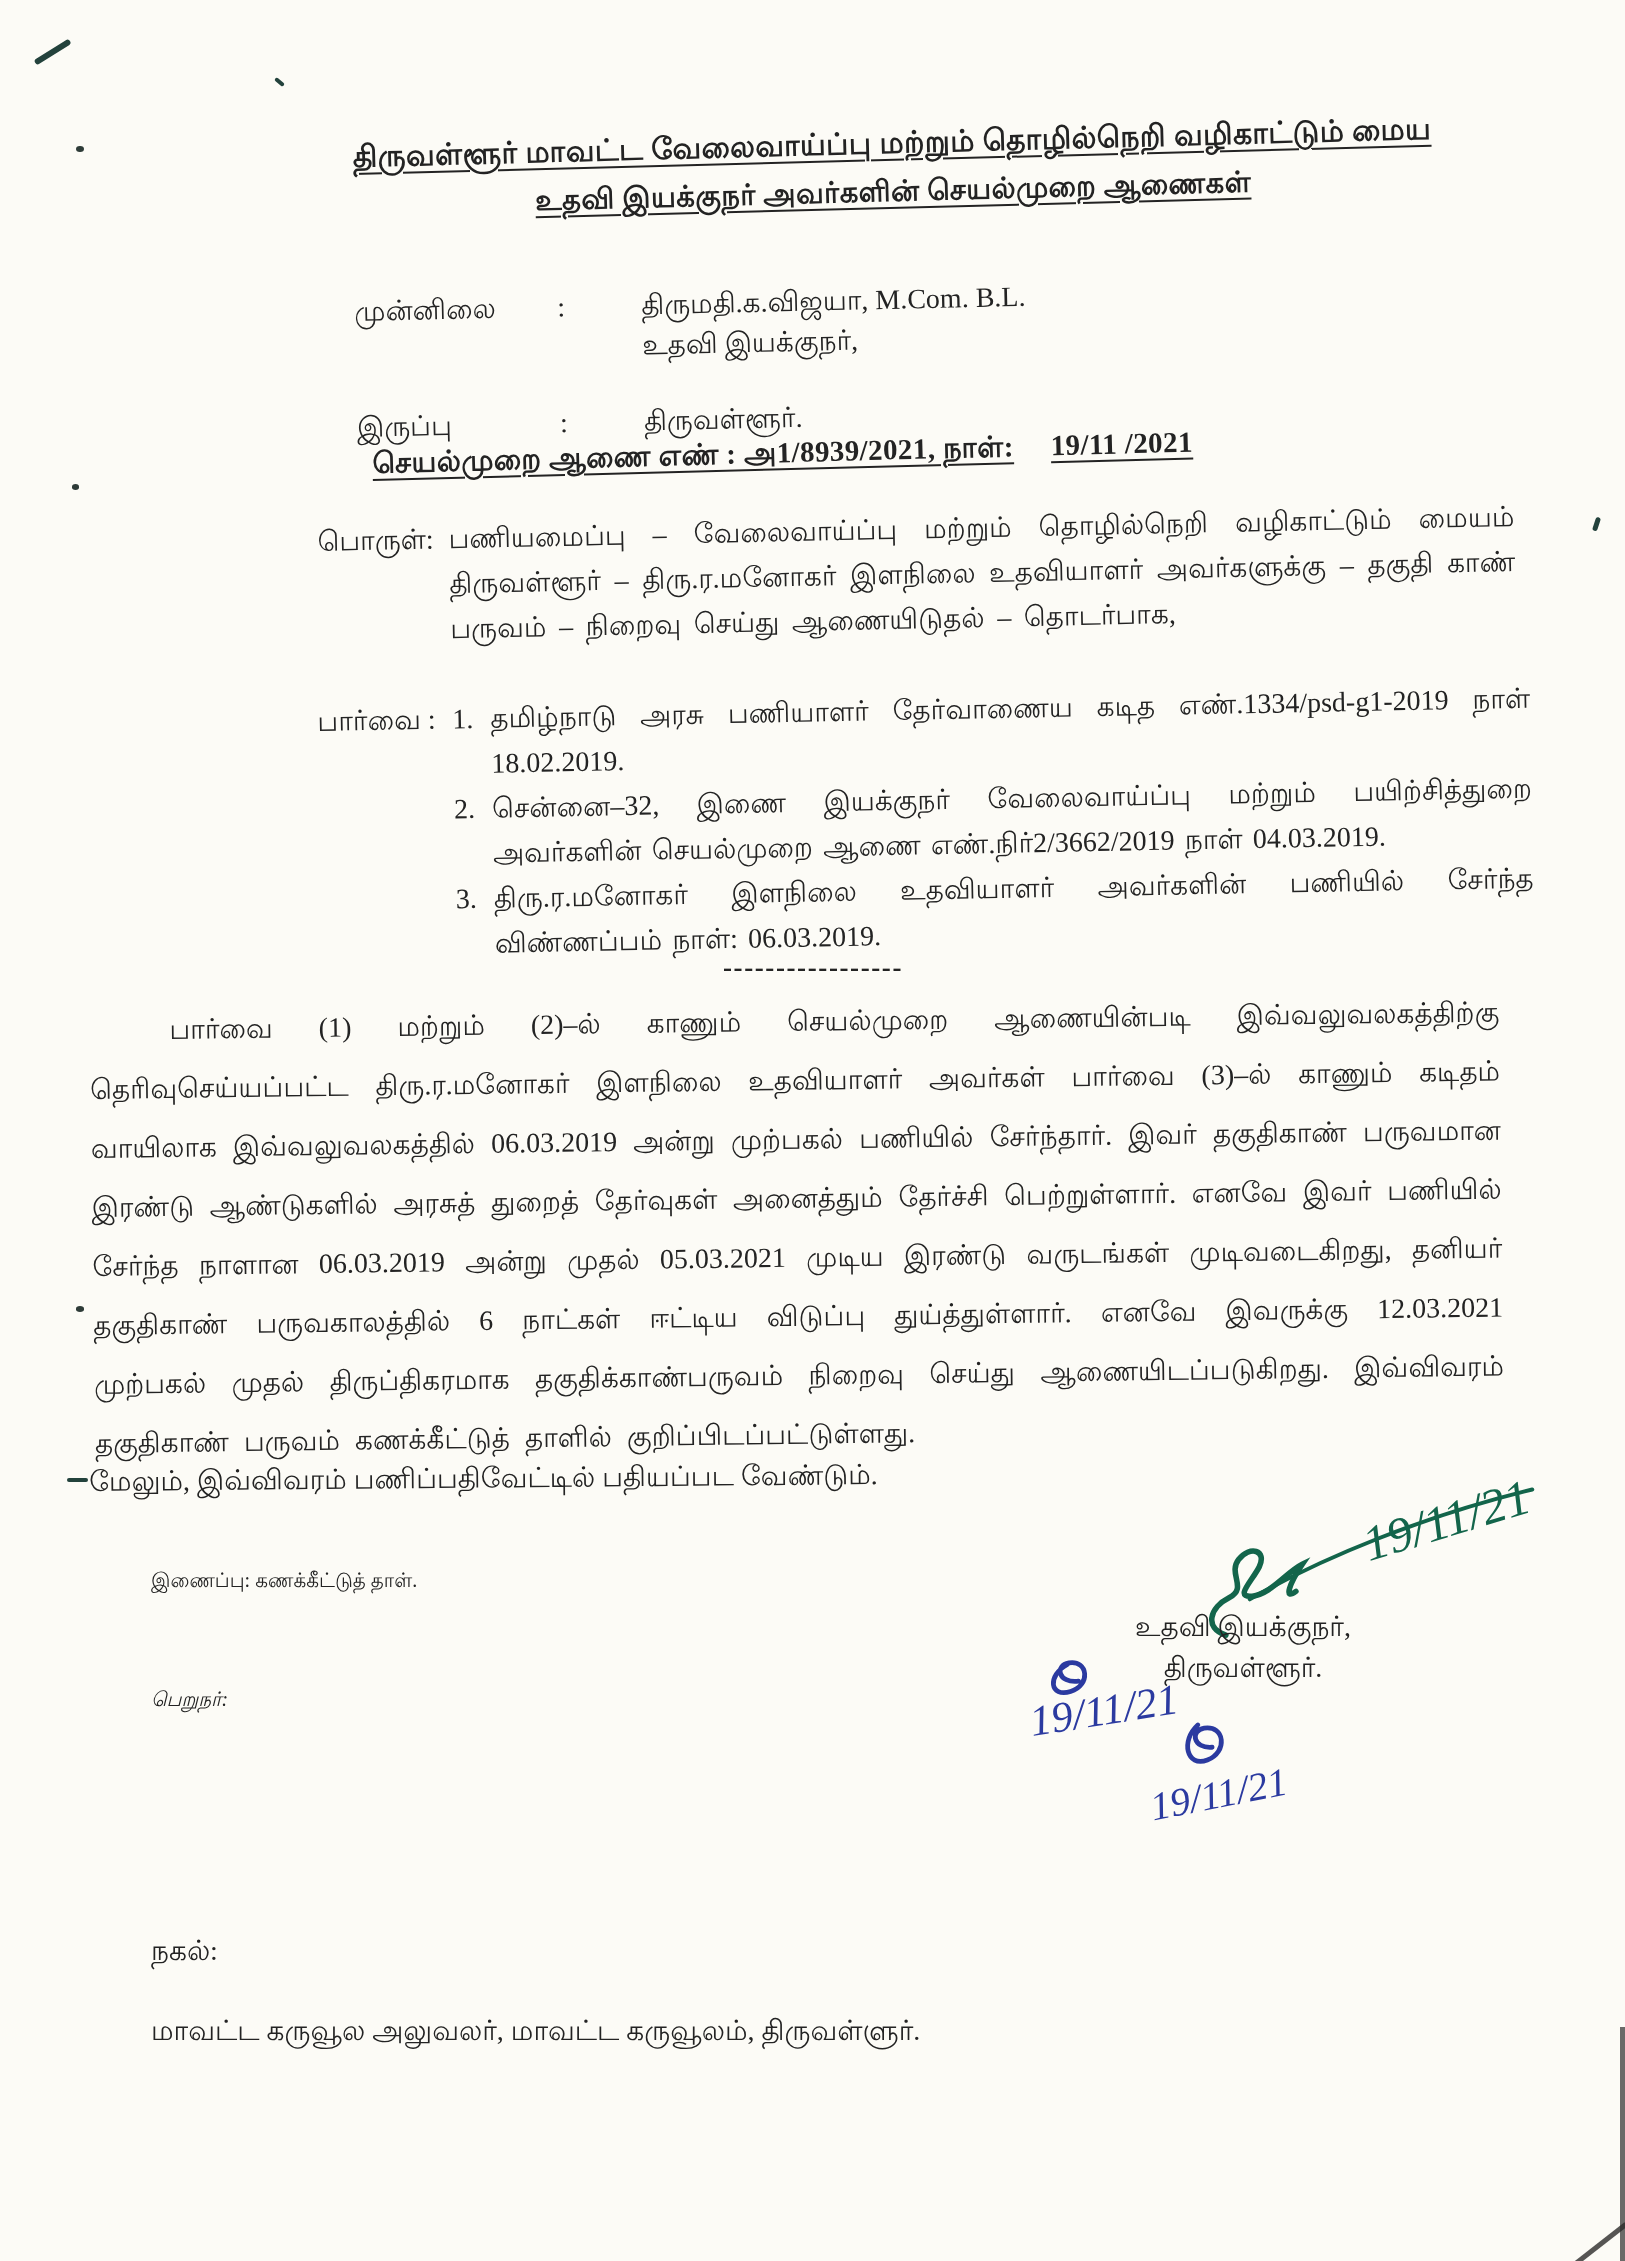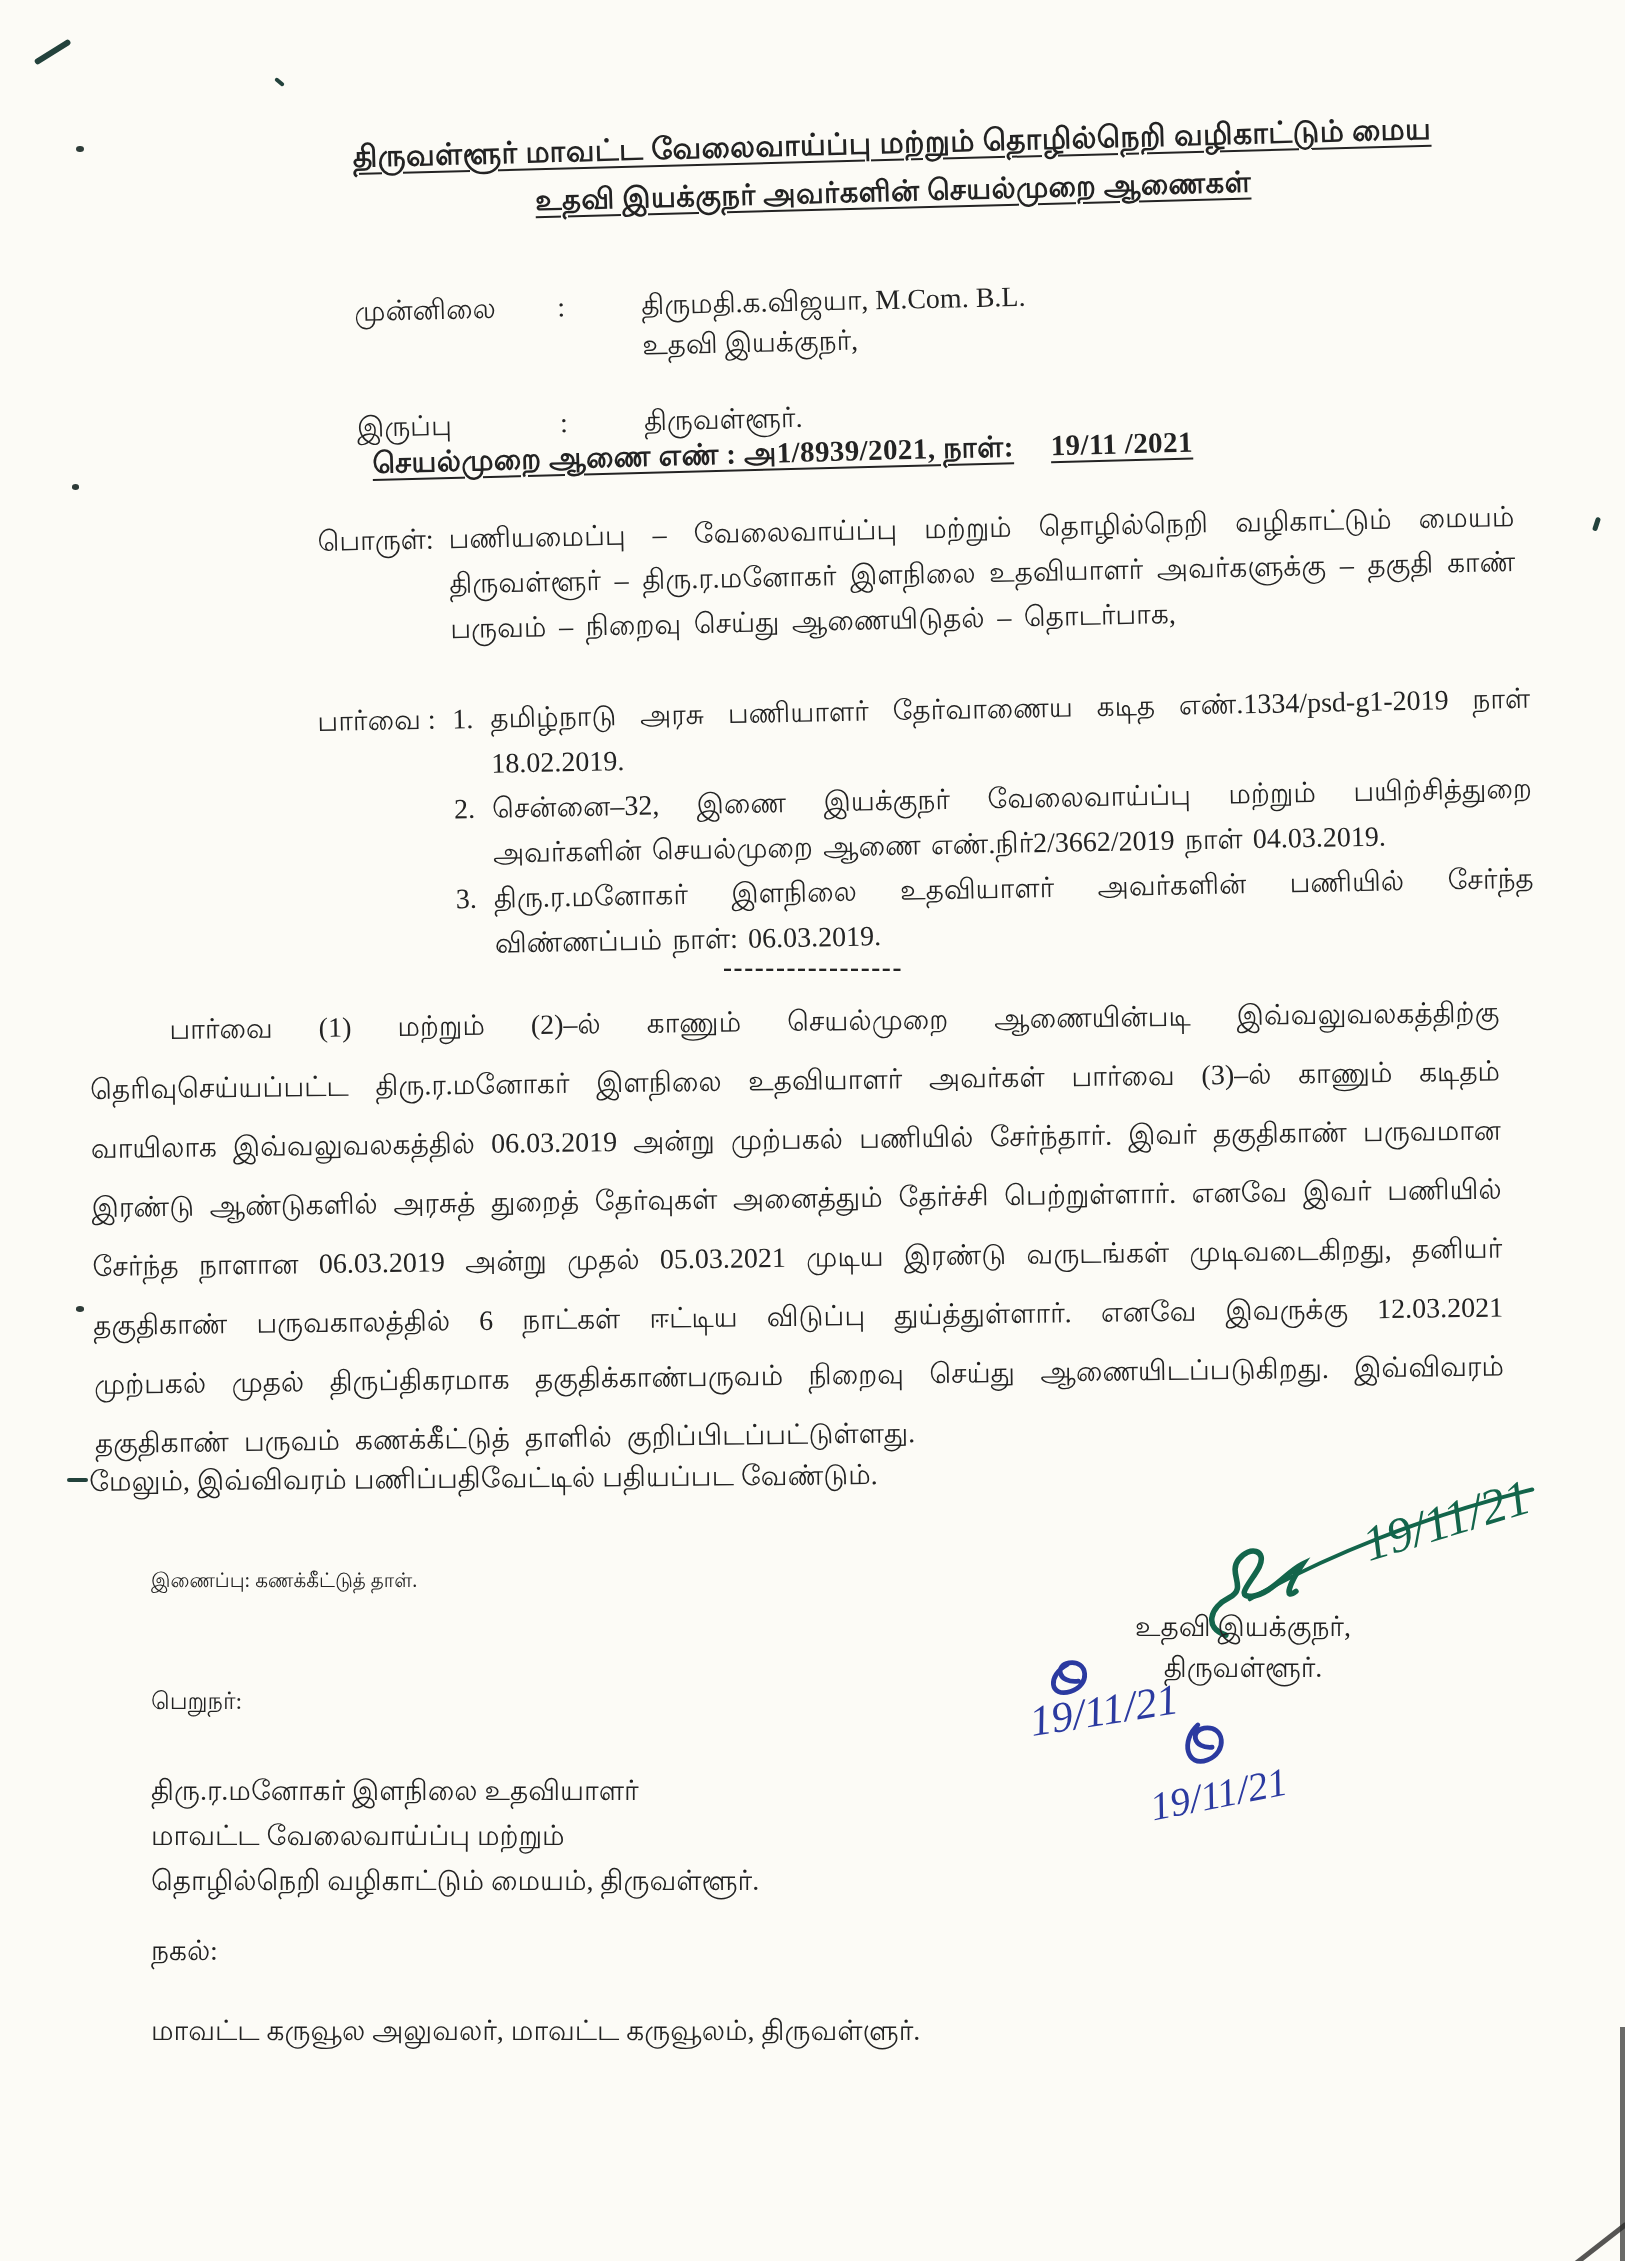--- a/index.html
+++ b/index.html
@@ -31,21 +31,21 @@
   .reference .lbl{flex:0 0 135px;}
   .ref-item{display:flex;}
   .ref-item .num{flex:0 0 38px;}
   .ref-item .txt{flex:1;text-align:justify;word-spacing:3.2px;}
   .separator{left:0;top:952px;width:1626px;text-align:center;font-size:27px;letter-spacing:1.6px;font-weight:bold;}
   .body-par{left:89px;top:1001px;width:1410px;transform:rotate(-0.75deg);transform-origin:left top;
     font-size:28px;line-height:59px;text-align:justify;text-indent:80px;word-spacing:8px;}
   .body-closing{left:89px;top:1466px;font-size:28px;transform:rotate(-0.5deg);transform-origin:left top;}
   .enclosure{left:151px;top:1569px;font-size:20px;}
   .sig-block{left:1104px;top:1606px;width:278px;font-size:28px;line-height:41px;text-align:center;}
-  .recipient-label{left:151px;top:1688px;font-size:24px;}
+  .recipient-label{left:151px;top:1688px;font-size:20px;font-style:italic;}
   .recipient-lines{left:151px;top:1768px;font-size:28px;line-height:45px;}
   .copy-label{left:151px;top:1935px;font-size:28px;}
   .copy-lines{left:151px;top:1980px;font-size:28px;line-height:46px;margin-top:28px;}
   svg.sig{pointer-events:none;}
   .speck{position:absolute;background:#2e3b38;border-radius:50%;}
   .stroke-mark{position:absolute;background:#23423c;}
   .edge-strip{position:absolute;right:0;top:2027px;width:5.6px;height:234px;background:#3a3a38;opacity:.75;}
   .corner-slash{position:absolute;right:-9.5px;bottom:4.8px;width:95px;height:4.8px;background:#2c2c2a;transform:rotate(-38deg);opacity:.8;}
 </style>
 </head>
@@ -132,25 +132,20 @@
   </div>
 
   <svg class="abs sig" style="left:1026px;top:1623px;" width="350" height="231" viewBox="0 0 440 290">
     <path d="M52,52 C26,66 30,94 56,86 C82,78 78,46 54,50 C36,53 40,76 66,73" stroke="#2b3aa0" stroke-width="6" fill="none" stroke-linecap="round"></path>
     <text x="8" y="142" transform="rotate(-9 8 142)" font-size="54" font-style="italic" font-family="cursive" fill="#2b3aa0">19/11/21</text>
     <path d="M216,128 C194,148 202,182 228,172 C254,162 250,128 224,132 C206,135 210,158 234,156" stroke="#2b3aa0" stroke-width="6" fill="none" stroke-linecap="round"></path>
     <text x="160" y="248" transform="rotate(-11 160 248)" font-size="50" font-style="italic" font-family="cursive" fill="#2b3aa0">19/11/21</text>
   </svg>
 
   <div class="abs recipient-label">பெறுநர்:</div>
-  <div class="abs recipient-lines">
-    <div>திரு.ர.மனோகர் இளநிலை உதவியாளர்</div>
-    <div>மாவட்ட வேலைவாய்ப்பு மற்றும்</div>
-    <div>தொழில்நெறி வழிகாட்டும் மையம், திருவள்ளூர்.</div>
-  </div>
 
   <div class="abs copy-label">நகல்:</div>
   <div class="abs copy-lines">
     <div>மாவட்ட கருவூல அலுவலர், மாவட்ட கருவூலம், திருவள்ளுர்.</div>
   </div>
 
 </div>
 
 
 </body></html>

